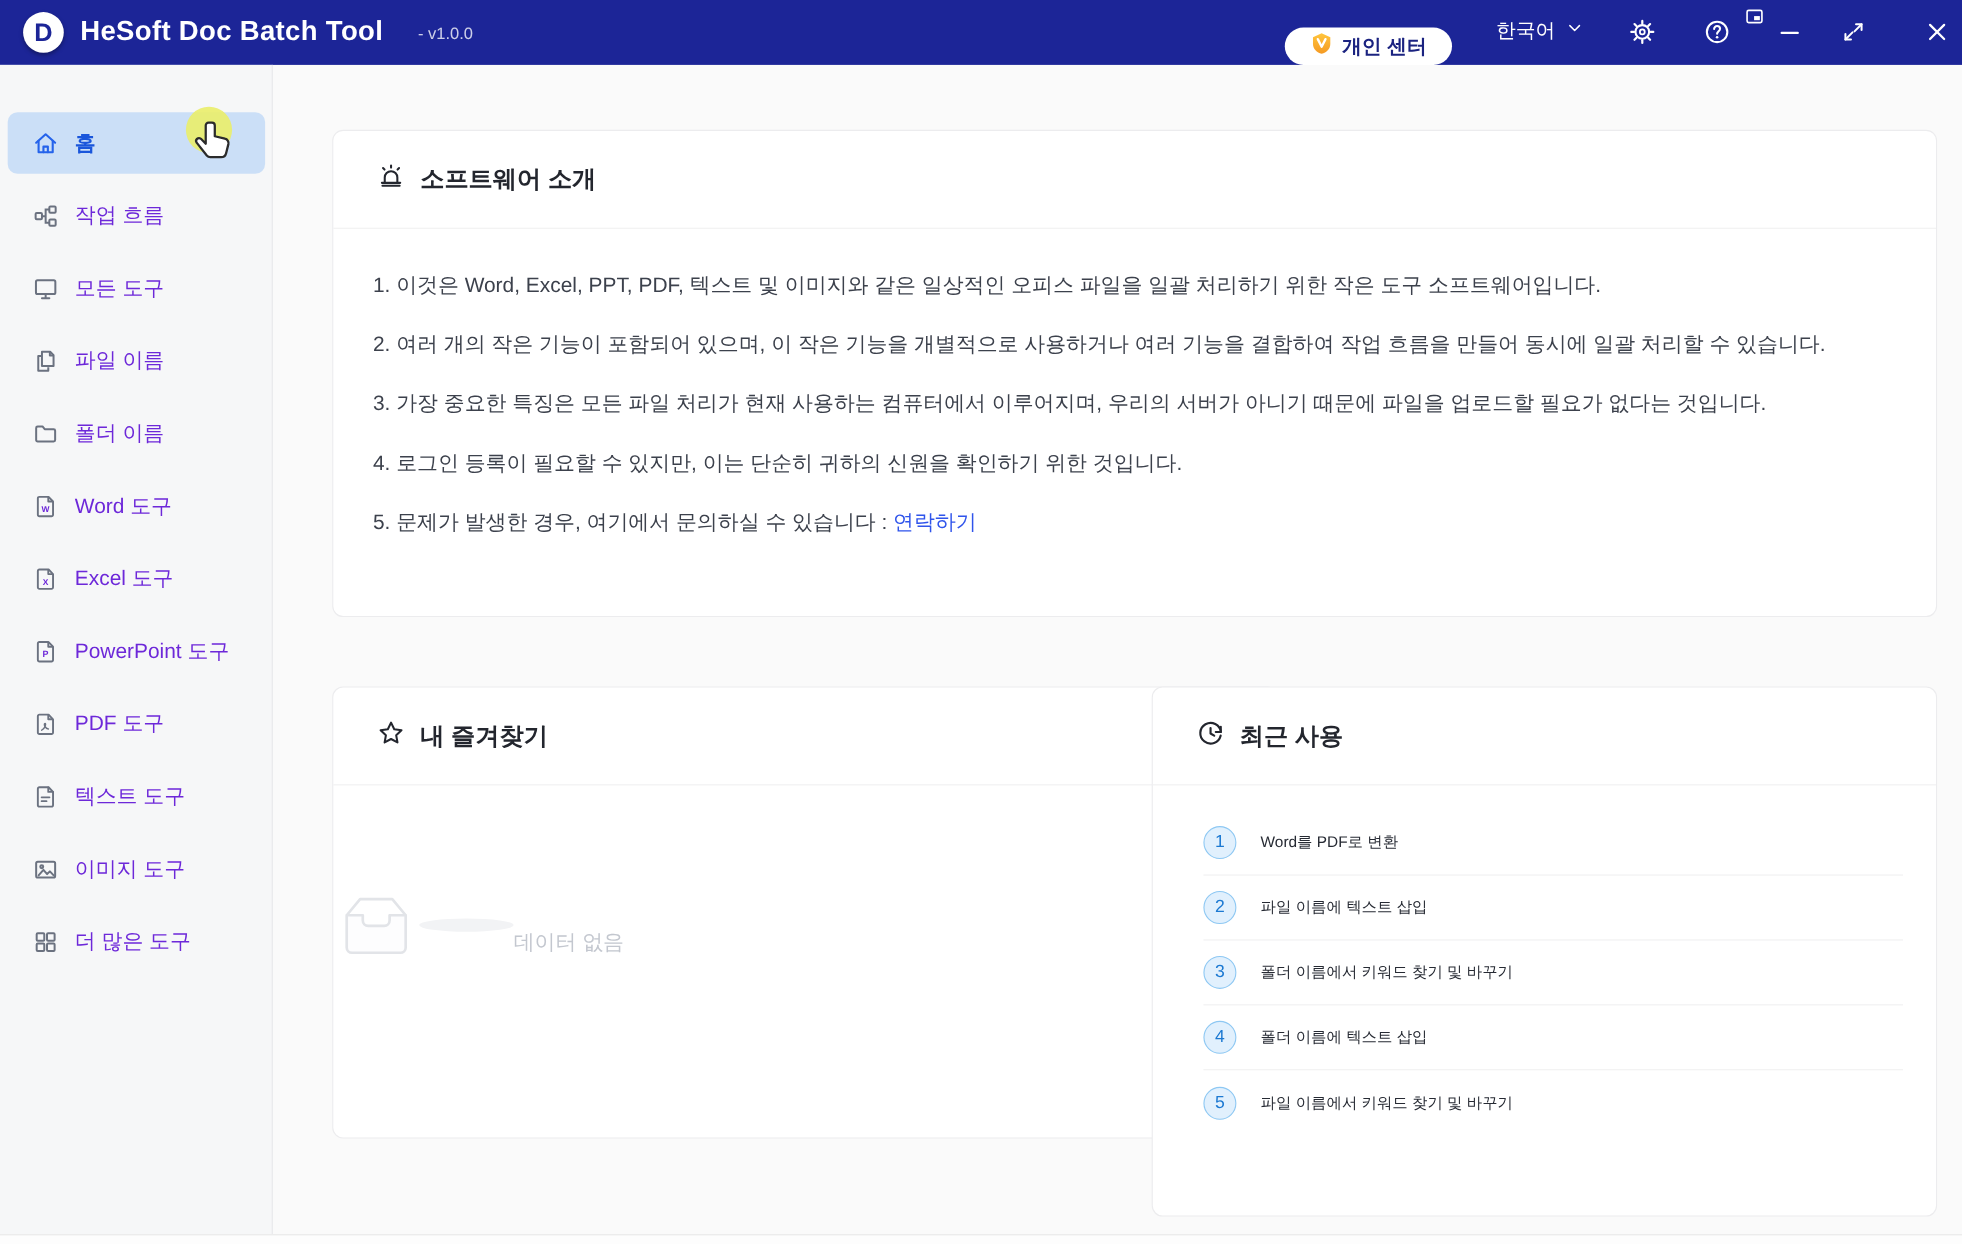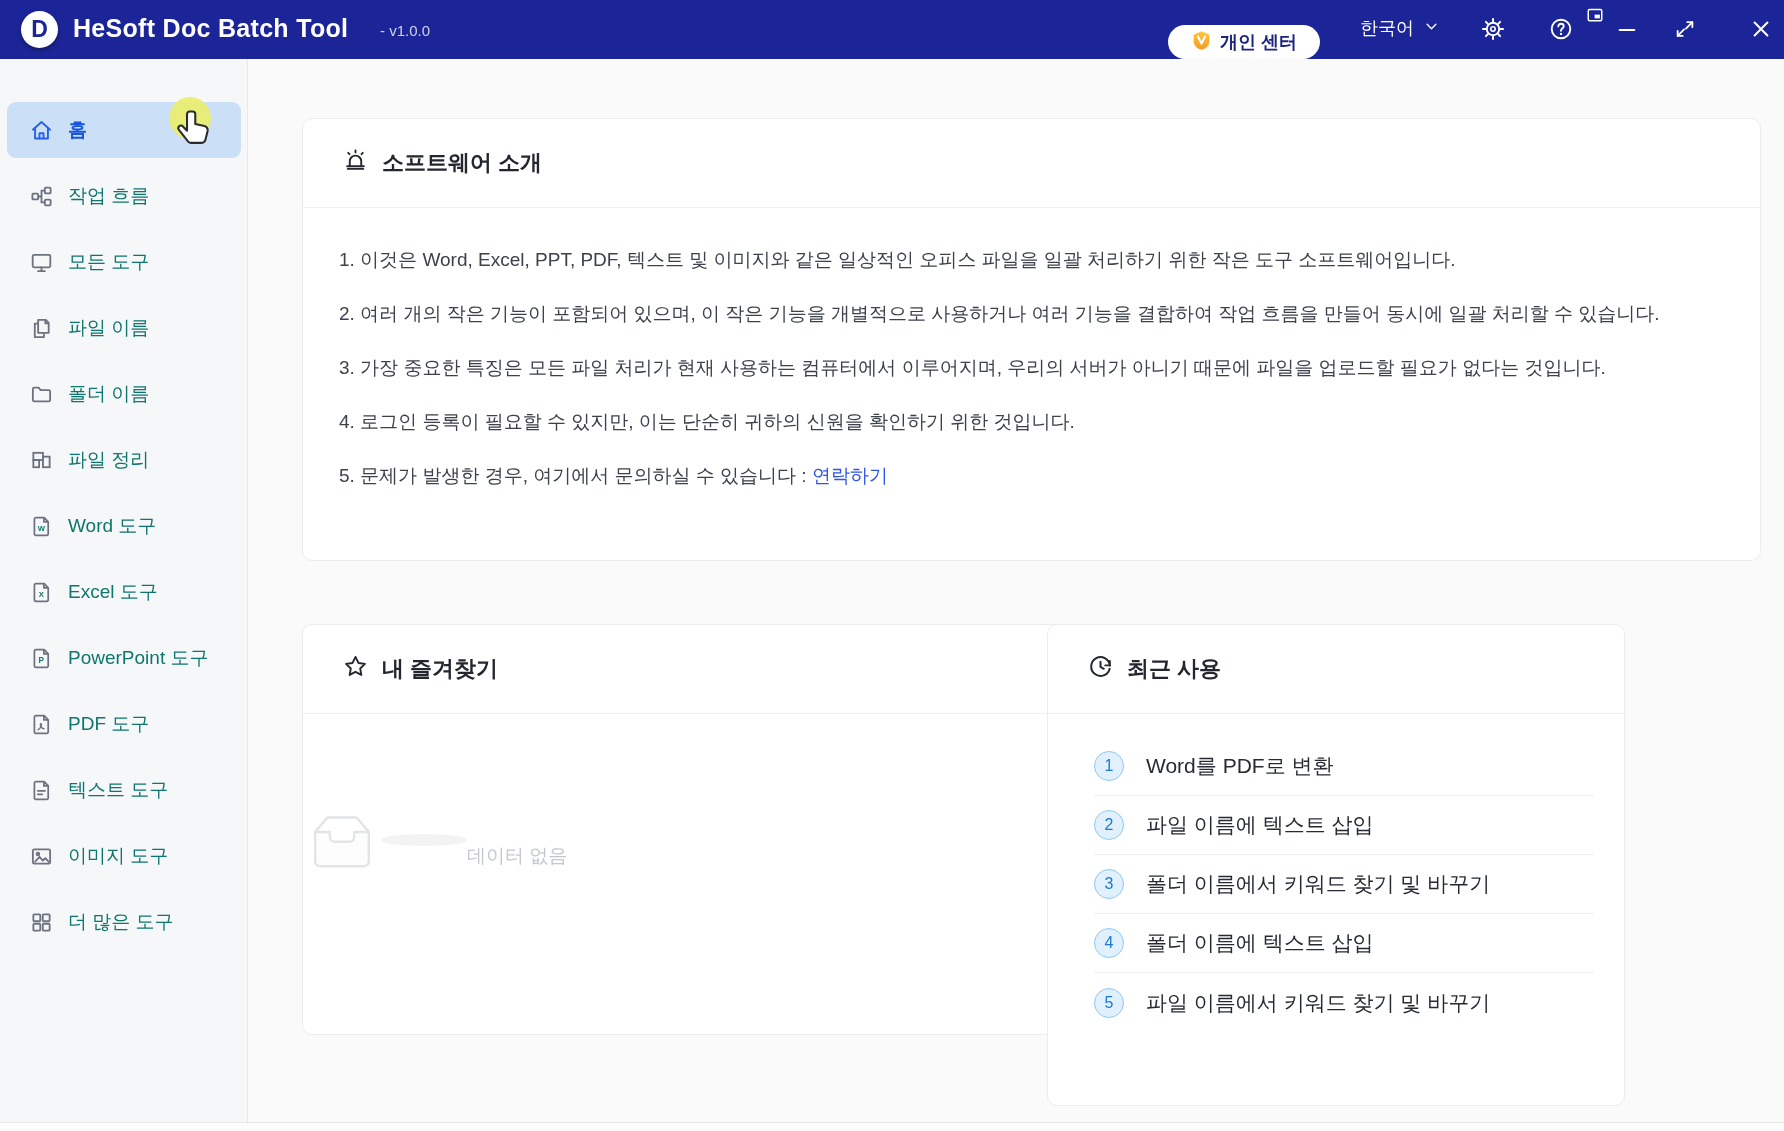--- a/index.html
+++ b/index.html
@@ -22,21 +22,21 @@
   .tb-icon { position:absolute; top:16px; width:26px; height:26px; display:flex; align-items:center; justify-content:center; cursor:pointer; }
   .gear { left:1480px; }
   .help { left:1548px; }
   .pip  { left:1586px; top:6px; width:18px; height:18px; }
   .minb { left:1614px; }
   .maxb { left:1672px; }
   .closeb { left:1748px; }
 
   
   .sidebar { position:absolute; left:0; top:59px; width:248px; height:1063px; background:#f6f7f8; border-right:1px solid #e7e8ea; padding-top:43px; }
-  .nav-item { width:234px; height:56px; margin:0 7px 10px 7px; border-radius:9px; display:flex; align-items:center; padding-left:23px; gap:15px; color:#0f766e; font-size:19px; cursor:pointer; }
+  .nav-item { width:234px; height:56px; margin:0 7px 10px 7px; border-radius:9px; display:flex; align-items:center; padding-left:23px; gap:15px; color:#6d28d9; font-size:19px; cursor:pointer; }
   .nav-item .nicon { width:23px; height:23px; flex:0 0 23px; display:flex; align-items:center; justify-content:center; }
   .nav-item svg { stroke:#6b7280; }
   .nav-item.active { background:#cbdff7; color:#1a56db; font-weight:bold; }
   .nav-item.active svg { stroke:#2563eb; }
 
   
   .cursor-wrap { position:absolute; left:169px; top:97px; width:60px; height:62px; pointer-events:none; z-index:50; }
   .cursor-glow { position:absolute; left:0; top:0; width:42px; height:42px; border-radius:50%; background:rgba(233,238,108,.92); }
   .cursor-hand { position:absolute; left:6px; top:12px; }
 
@@ -48,26 +48,26 @@
   .intro-card { left:302px; top:118px; width:1459px; height:443px; }
   .intro-body { padding:36px 42px 0 36px; }
   .intro-line { font-size:19px; line-height:32px; color:#3c414c; margin-bottom:22px; }
   .contact-link { color:#2f54eb; text-decoration:none; cursor:pointer; }
 
   .fav-card { left:302px; top:624px; width:860px; height:411px; }
   .empty-wrap { display:flex; align-items:center; margin-top:96px; }
   .empty-shadow { width:86px; height:12px; border-radius:50%; background:#f2f3f5; margin-top:-10px; }
   .empty-text { margin-top:22px; font-size:19px; color:#c3c7cf; }
 
-  .recent-card { left:1047px; top:624px; width:578px; height:482px; }
+  .recent-card { left:1047px; top:624px; width:714px; height:482px; }
   .recent-list { padding:23px 30px 0 46px; }
   .recent-row { display:flex; align-items:center; gap:22px; height:59px; border-bottom:1px solid #f0f0f1; cursor:pointer; }
   .recent-row:last-child { border-bottom:none; }
   .num-badge { width:30px; height:30px; border-radius:50%; background:#e1f0fd; border:1px solid #8ec8f3; color:#1c79d2; font-size:16px; display:flex; align-items:center; justify-content:center; flex:0 0 30px; }
-  .recent-label { font-size:21px; color:#262a33; }
+  .recent-label { font-size:14px; color:#262a33; }
 
   .bottom-strip { position:absolute; left:0; bottom:0; width:1784px; height:9px; background:#fdfdfd; border-top:1px solid #e8e8e8; }
 </style>
 </head>
 <body>
 
 <div class="titlebar">
   <div class="logo">
       <span>D</span>
     </div>
@@ -199,30 +199,20 @@
 
   <div class="nav-item">
     <span class="nicon">
       <svg width="23" height="23" viewBox="0 0 24 24" fill="none" stroke-width="1.9" stroke-linejoin="round">
         <path d="M3 6.3 a1.4 1.4 0 0 1 1.4-1.4 H9 l2.1 2.6 h8.5 A1.4 1.4 0 0 1 21 8.9 V17.7 a1.4 1.4 0 0 1 -1.4 1.4 H4.4 A1.4 1.4 0 0 1 3 17.7 Z"></path>
       </svg>
     </span>
     <span>폴더 이름</span>
   </div>
 
-  <div class="nav-item">
-    <span class="nicon">
-      <svg width="23" height="23" viewBox="0 0 24 24" fill="none" stroke-width="1.9">
-        <rect x="3.5" y="4" width="10" height="7.5"></rect>
-          <rect x="3.5" y="11.5" width="6" height="7.5"></rect>
-        <rect x="13.5" y="8" width="7" height="11"></rect>
-      </svg>
-    </span>
-    <span>파일 정리</span>
-  </div>
 
   <div class="nav-item">
     <span class="nicon">
       <svg width="23" height="23" viewBox="0 0 24 24" fill="none" stroke-width="1.8" stroke-linejoin="round">
         <path d="M6 2.8 H14.8 L19 7.2 V19.8 A1.4 1.4 0 0 1 17.6 21.2 H6 A1.4 1.4 0 0 1 4.6 19.8 V4.2 A1.4 1.4 0 0 1 6 2.8 Z"></path>
         <path d="M14.5 3v4.2H19"></path>
         <text x="11.8" y="17.2" font-size="8" font-weight="bold" text-anchor="middle" fill="currentColor" stroke="none" style="font-family:inherit">W</text>
       </svg>
     </span>
     <span>Word 도구</span>

